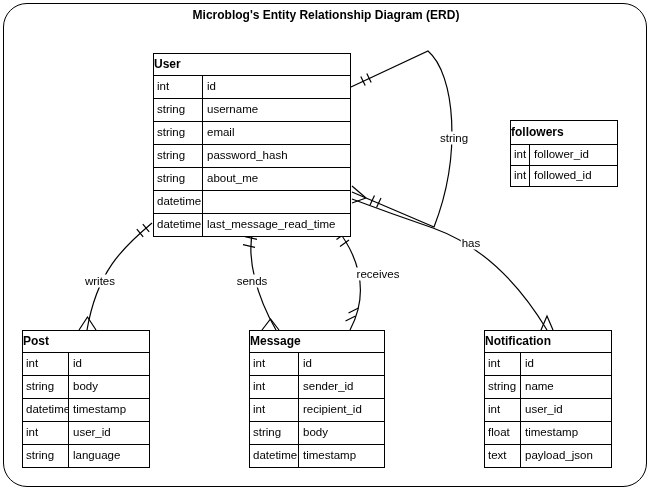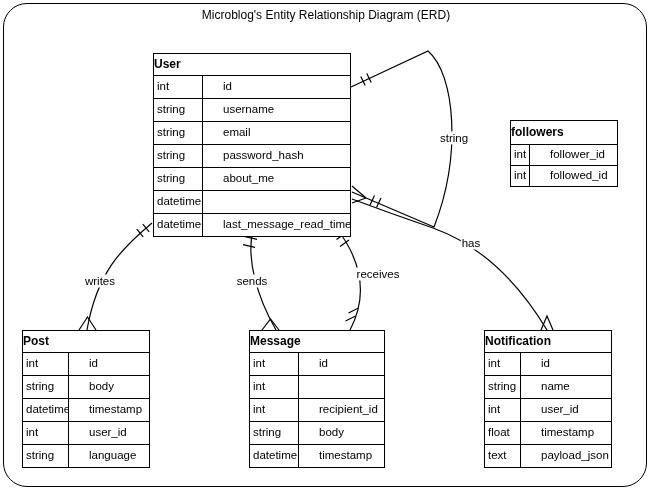--- a/index.html
+++ b/index.html
@@ -6,31 +6,31 @@
   .canvas{
     position:relative;width:652px;height:492px;background:#ffffff;
     font-family:"Liberation Sans",sans-serif;color:#000;overflow:hidden;
   }
   .frame{
     position:absolute;left:3px;top:3px;width:644px;height:484px;
     border:1.4px solid #000;border-radius:24px;box-sizing:border-box;
   }
   .title{
     position:absolute;top:8px;left:0;right:0;text-align:center;
-    font-size:12px;line-height:14px;
+    font-size:12px;line-height:14px;font-weight:bold;
   }
   .edges{position:absolute;left:0;top:0;}
   .edges path{fill:none;stroke:#000;stroke-width:1.2;}
   .entity{
     position:absolute;background:#fff;border:1.5px solid #000;box-sizing:border-box;
   }
   .entity .hd{
     height:21px;line-height:21px;text-align:left;font-weight:bold;font-size:12px;
   }
-  .entity .rw{display:flex;height:22px;border-top:1px solid #000;font-size:11.5px;gap:16px;}
+  .entity .rw{display:flex;height:22px;border-top:1px solid #000;font-size:11.5px;}
   .entity .rw .c1{
     border-right:1px solid #000;padding-left:3px;box-sizing:border-box;
     line-height:21px;white-space:nowrap;overflow:hidden;
   }
   .entity .rw .c2{flex:1;padding-left:4px;line-height:21px;white-space:nowrap;overflow:hidden;}
   #t-user .c1{width:49px;}
   #t-post .c1{width:46px;}
   #t-message .c1{width:49px;}
   #t-notification .c1{width:36px;}
   #t-followers .c1{width:19px;}
@@ -141,20 +141,21 @@
   </div>
 
   <div class="entity" id="t-message" style="left:249px;top:330px;width:136px">
     <div class="hd">Message</div>
     <div class="rw">
       <div class="c1">int</div>
       <div class="c2">id</div>
     </div>
     <div class="rw">
       <div class="c1">int</div>
+      <div class="c2">sender_id</div>
     </div>
     <div class="rw">
       <div class="c1">int</div>
       <div class="c2">recipient_id</div>
     </div>
     <div class="rw">
       <div class="c1">string</div>
       <div class="c2">body</div>
     </div>
     <div class="rw">

